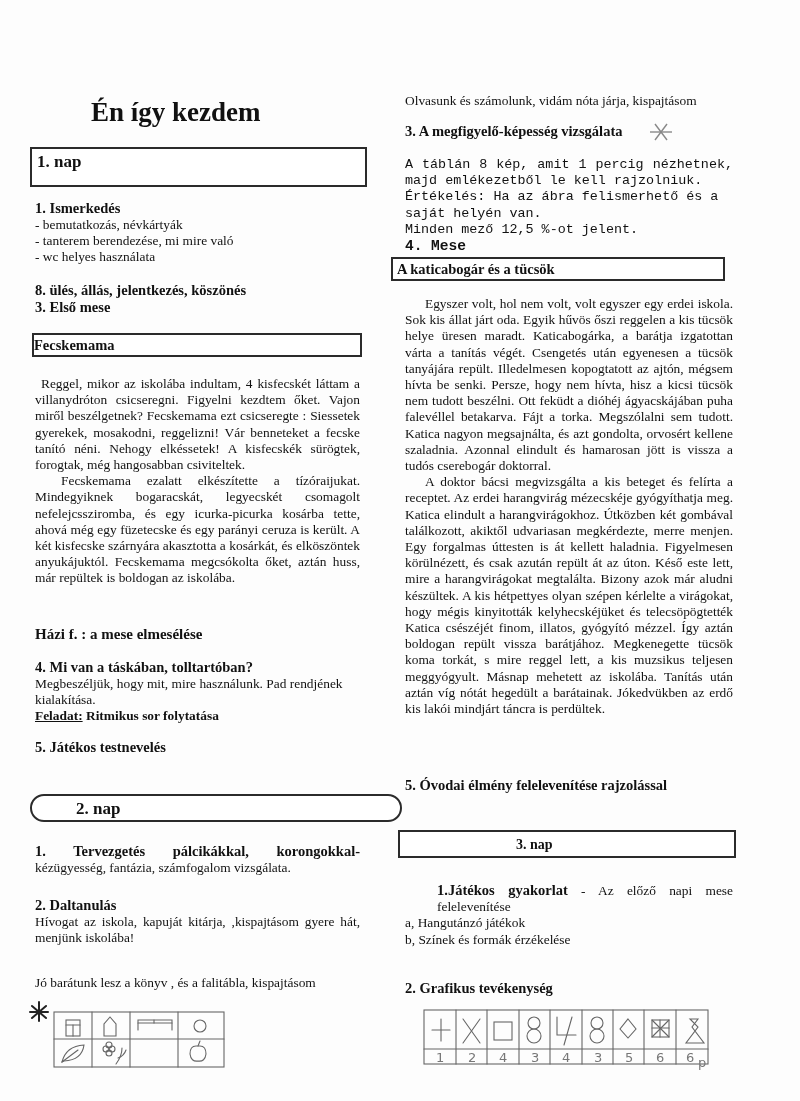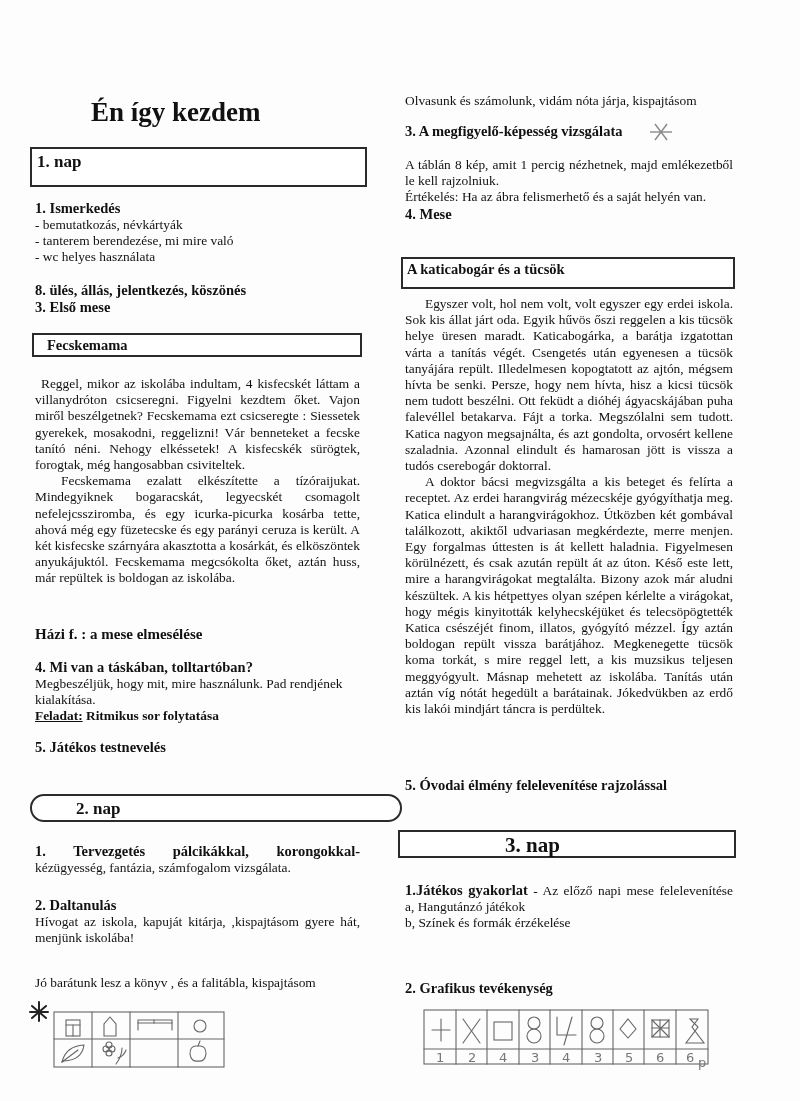--- a/index.html
+++ b/index.html
@@ -42,21 +42,21 @@
   <div>- tanterem berendezése, mi  mire való</div>
   <div>- wc helyes használata</div>
 </div>
 
 <div class="col" style="left:35px; top:282px; width:330px;">
   <div class="h">8. ülés, állás, jelentkezés, köszönés</div>
   <div class="h">3. Első mese</div>
 </div>
 
 <div class="box" style="left:32px; top:333px; width:330px; height:24px;">
-  <span class="h" style="left:13px; top:2px;">Fecskemama</span>
+  <span class="h" style="left:0; top:2px;">Fecskemama</span>
 </div>
 
 <div class="col just" style="left:35px; top:376px; width:325px;">
   <p class="p" style="text-indent:6px;">Reggel, mikor az iskolába indultam, 4 kisfecskét láttam a villanydróton csicseregni. Figyelni kezdtem őket. Vajon miről beszélgetnek? Fecskemama ezt csicseregte : Siessetek gyerekek, mosakodni, reggelizni! Vár benneteket a fecske tanító néni. Nehogy elkéssetek! A kisfecskék sürögtek, forogtak, még hangosabban csiviteltek.</p>
   <p class="p ind" style="text-indent:26px;">Fecskemama ezalatt elkészítette a tízóraijukat. Mindegyiknek bogaracskát, legyecskét csomagolt nefelejcssziromba, és egy icurka-picurka kosárba tette, ahová még egy füzetecske és egy parányi ceruza is került. A két kisfecske szárnyára akasztotta a kosárkát, és elköszöntek anyukájuktól. Fecskemama megcsókolta őket, aztán huss, már repültek is boldogan az iskolába.</p>
 </div>
 
 <div class="col h" style="left:35px; top:626px; font-size:15px;">Házi f. : a mese elmesélése</div>
 
 <div class="col" style="left:35px; top:659px; width:325px;">
@@ -146,43 +146,44 @@
   <span>3. A megfigyelő-képesség vizsgálata</span>
 </div>
 <svg width="26" height="20" style="left:648px; top:122px;">
   <g stroke="#888" stroke-width="1.4">
     <line x1="2" y1="10" x2="24" y2="10"></line>
       <line x1="7" y1="2" x2="19" y2="18"></line>
       <line x1="19" y1="2" x2="7" y2="18"></line>
   </g>
 </svg>
 
-<div class="col" style="left:405px; top:157px; width:328px;">
+<div class="col" style="left:405px; top:157px; width:328px;font-family:Liberation Mono, monospace;">
   <div class="just">A táblán 8 kép, amit 1 percig nézhetnek, majd emlékezetből le kell rajzolniuk.</div>
   <div>Értékelés: Ha az ábra felismerhető és a saját helyén van.</div>
+  <div>Minden mező 12,5 %-ot jelent.</div>
   <div class="h">4. Mese</div>
 </div>
 
-<div class="box" style="left:401px; top:257px; width:334px; height:32px;">
+<div class="box" style="left:391px; top:257px; width:334px; height:24px;">
   <span class="h" style="left:4px; top:2px;">A katicabogár és a tücsök</span>
 </div>
 
 <div class="col just" style="left:405px; top:296px; width:328px;">
   <p class="p ind">Egyszer volt, hol nem volt, volt egyszer egy erdei iskola. Sok kis állat járt oda.  Egyik hűvös őszi reggelen a kis tücsök helye üresen maradt. Katicabogárka, a barátja izgatottan várta a tanítás végét.  Csengetés után egyenesen a tücsök tanyájára repült. Illedelmesen kopogtatott az ajtón, mégsem hívta be senki. Persze, hogy nem hívta, hisz a kicsi tücsök nem tudott beszélni. Ott feküdt a dióhéj ágyacskájában puha falevéllel betakarva. Fájt a torka. Megszólalni sem tudott. Katica nagyon megsajnálta, és azt gondolta, orvosért kellene szaladnia. Azonnal elindult és hamarosan jött is vissza a tudós cserebogár doktorral.</p>
   <p class="p ind">A doktor bácsi megvizsgálta a kis beteget és felírta a receptet. Az erdei harangvirág mézecskéje gyógyíthatja meg. Katica elindult a harangvirágokhoz. Útközben két gombával találkozott, akiktől udvariasan megkérdezte, merre menjen. Egy  forgalmas úttesten is át kellett haladnia.  Figyelmesen körülnézett,  és csak azután repült át az úton. Késő este lett, mire a harangvirágokat megtalálta. Bizony azok már aludni készültek. A kis hétpettyes olyan szépen kérlelte a virágokat, hogy mégis kinyitották kelyhecskéjüket és telecsöpögtették Katica csészéjét finom, illatos, gyógyító mézzel. Így aztán boldogan repült vissza barátjához. Megkenegette tücsök koma torkát, s mire reggel lett, a kis muzsikus teljesen meggyógyult. Másnap mehetett az iskolába. Tanítás után aztán víg nótát hegedült a barátainak. Jókedvükben az erdő kis lakói mindjárt táncra is perdültek.</p>
 </div>
 
 <div class="col h" style="left:405px; top:777px;">5. Óvodai élmény felelevenítése rajzolással</div>
 
 <div class="box" style="left:398px; top:830px; width:338px; height:28px;">
-  <span class="h" style="left:105px; top:3px; font-size:21px; line-height:20px;">3. nap</span>
+  <span class="h" style="left:116px; top:3px; font-size:14px; line-height:20px;">3. nap</span>
 </div>
 
 <div class="col" style="left:405px; top:882px; width:328px;">
-  <div style="text-align:justify; text-align-last:justify;">
+  <div style="text-align:justify; text-align-last:justify;margin-left:32px;">
     <span class="h">1.Játékos gyakorlat</span><span> -  Az előző napi mese felelevenítése</span>
   </div>
   <div>a, Hangutánzó játékok</div>
   <div>b, Színek és formák érzékelése</div>
 </div>
 
 <div class="col h" style="left:405px; top:980px;">2. Grafikus tevékenység</div>
 
 <svg width="290" height="64" style="left:424px; top:1005px;">
   <g class="pencil">

